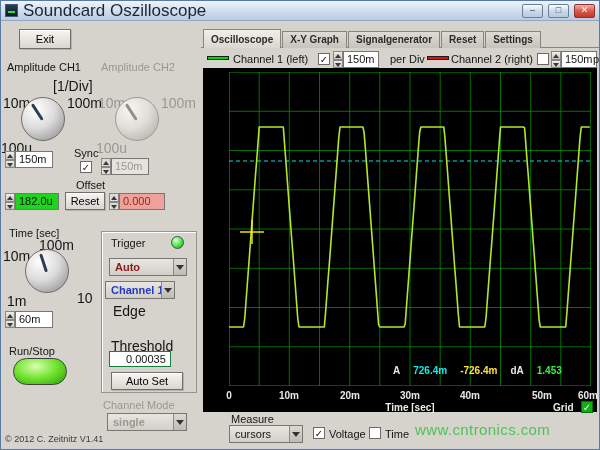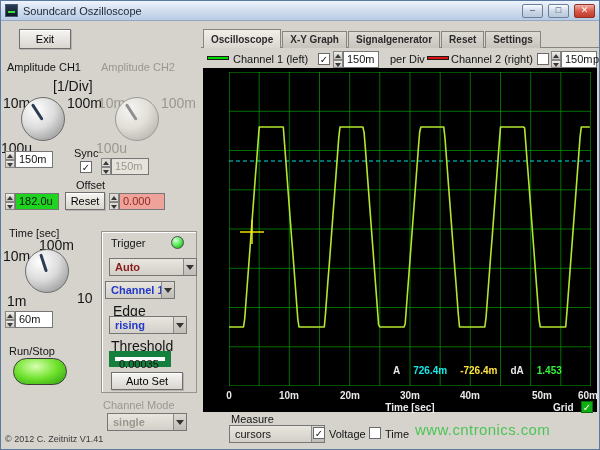--- a/index.html
+++ b/index.html
@@ -6,38 +6,38 @@
   html,body{width:600px;height:450px}
   body{font-family:"Liberation Sans",sans-serif;font-size:11px;color:#141414;background:#d6d3cd}
   #app{position:relative;width:600px;height:450px;background:#d6d3cd;border:1px solid #5a7aa4;overflow:hidden}
   .lbl{position:absolute;white-space:nowrap}
   .b{font-weight:normal}
   .dim{color:#9b978f}
   .s10{font-size:14px}
   .titlebar{position:absolute;left:0;top:0;right:0;height:20px;background:linear-gradient(#eef4fc,#cfdcee 55%,#b9cce4);border-bottom:1px solid #93a7c2;display:flex;align-items:center;gap:5px;padding:0 4px}
   .appicon{width:13px;height:13px;background:linear-gradient(#2a3d55,#0d1826);border:1px solid #44596f;position:relative;flex:0 0 auto}
   .appicon::after{content:"";position:absolute;left:2px;right:2px;top:6px;height:2px;background:#35e135}
-  .title{flex:1;font-size:11px;color:#1c2533}
+  .title{flex:1;font-size:17px;color:#1c2533}
   .tbtn{width:21px;height:14px;border:1px solid #6d7f96;border-radius:2px;background:linear-gradient(#fbfdff,#cdd9e8 50%,#b9c8dc);font-size:9px;line-height:11px;text-align:center;color:#2c3b50;flex:0 0 auto}
   .tbtn.close{background:linear-gradient(#f2b0a6,#d9594a 50%,#c03a2b);border-color:#8e3428;color:#fff}
   .tbtn-min::after{content:"–"} .tbtn-max::after{content:"□"} .tbtn-close::after{content:"✕"}
   .btn{position:absolute;border:1px solid #6f6f6f;background:linear-gradient(#f6f5f2,#d9d6cf);box-shadow:inset 0 1px 0 #fff,1px 1px 0 rgba(0,0,0,.15);text-align:center;font-size:11px;font-family:inherit}
   .knob{position:absolute;width:44px;height:44px;border-radius:50%;border:1px solid #6e6e6e;background:radial-gradient(circle at 34% 28%,#fff,#dcdcdc 45%,#a7a7a7 78%,#8c8c8c)}
   .knob .needle{position:absolute;left:19px;top:3px;width:3px;height:19px;border-radius:2px;background:#2e3e52;transform-origin:1.5px 19px;transform:rotate(var(--a,0deg))}
   .knob.dim2{background:radial-gradient(circle at 34% 28%,#f6f5f2,#e2dfd8 45%,#c0bdb6 78%,#acaaa2);border-color:#9a9a9a}
   .knob.dim2 .needle{background:#8f8f8f}
   .spin{position:absolute;display:flex;height:17px}
   .spin .ar{width:10px;display:flex;flex-direction:column}
   .spin .ar span{flex:1;border:1px solid #878787;background:linear-gradient(#f0eee9,#c9c6bf);position:relative}
   .spin .ar .up::after{content:"";position:absolute;left:1px;top:2px;border:3px solid transparent;border-bottom:4px solid #3a3a3a;border-top:none}
   .spin .ar .dn::after{content:"";position:absolute;left:1px;top:2px;border:3px solid transparent;border-top:4px solid #3a3a3a;border-bottom:none}
   .spin .val{min-width:38px;border:1px solid #767676;background:#fff;line-height:15px;padding:0 3px}
   .spin.dis .ar span{background:#dedbd4}
   .spin.dis .val{background:#e6e3dc;color:#9b978f}
-  .field{position:absolute;background:#fff;border:6px solid #15803d;line-height:14px;padding:0 4px}
+  .field{position:absolute;background:#fff;border:1px solid #15803d;line-height:14px;padding:0 16px}
   .dd{position:absolute;height:18px;display:flex;border:1px solid #767676;background:linear-gradient(#e9e6df,#d2cfc8)}
   .dd .t{flex:1;line-height:16px;padding:0 5px;font-weight:bold;white-space:nowrap;overflow:hidden}
   .dd .a{width:13px;border-left:1px solid #8a8a8a;background:linear-gradient(#ddd9d2,#bfbcb5);position:relative}
   .dd .a::after{content:"";position:absolute;left:2px;top:6px;border:4px solid transparent;border-top:5px solid #333;border-bottom:none}
   .cb{position:absolute;width:12px;height:12px;border:1px solid #6a6a6a;background:#fff;font-size:10px;line-height:11px;text-align:center;color:#1a1a1a}
   .cb.on::after{content:"✓"}
   .cb.green{background:#0fae12;border-color:#0a6b0c;color:#fff}
   .group{position:absolute;border:1px solid #97948d;box-shadow:inset 1px 1px 0 #fff}
   .led{position:absolute;width:13px;height:13px;border-radius:50%;border:1px solid #4c4c4c;background:radial-gradient(circle at 35% 30%,#d9ffd9,#49e549 55%,#0f9c0f)}
   .oval{position:absolute;width:54px;height:27px;border-radius:14px;border:1px solid #3f3f3f;background:radial-gradient(ellipse at 42% 30%,#d9ffb0,#6fe22c 50%,#2a9a10)}
@@ -135,33 +135,29 @@
       </span>
     <span class="val">60m</span>
   </span>
 
   <span class="lbl b" style="left:8px;top:344px">Run/Stop</span>
   <div class="oval" style="left:12px;top:357px"></div>
 
   <div class="group" style="left:100px;top:230px;width:96px;height:162px"></div>
   <span class="lbl b" style="left:110px;top:236px">Trigger</span>
   <span class="led" style="left:170px;top:235px"></span>
-  <div class="dd" style="left:108px;top:257px;width:88px">
+  <div class="dd" style="left:108px;top:257px;width:78px">
     <span class="t" style="color:#8b1a1a">Auto</span>
       <span class="a"></span>
   </div>
   <div class="dd" style="left:104px;top:280px;width:70px">
     <span class="t" style="color:#2238c8">Channel 1</span>
       <span class="a"></span>
   </div>
   <span class="lbl b s10" style="left:112px;top:302px">Edge</span>
-  <div class="dd" style="left:108px;top:315px;width:78px">
-    <span class="t" style="color:#2238c8">rising</span>
-      <span class="a"></span>
-  </div>
   <span class="lbl b s10" style="left:110px;top:337px">Threshold</span>
   <span class="field" style="left:108px;top:350px;width:62px;height:16px">0.00035</span>
   <button class="btn" style="left:110px;top:371px;width:72px;height:18px">Auto Set</button>
 
   <span class="lbl b dim" style="left:102px;top:398px">Channel Mode</span>
   <div class="dd" style="left:106px;top:412px;width:80px">
     <span class="t dim">single</span>
       <span class="a"></span>
   </div>
 
@@ -245,21 +241,21 @@
     <span class="xtick" style="left:267px;top:322px">40m</span>
     <span class="xtick" style="left:339px;top:322px">50m</span>
     <span class="xtick" style="left:385px;top:322px">60m</span>
 
     <div style="position:absolute;left:26px;top:334px;width:362px;text-align:center;color:#ececec;font-weight:bold;font-size:10px">Time [sec]</div>
     <span class="lbl" style="left:350px;top:334px;color:#ececec;font-weight:bold;font-size:10px">Grid</span>
     <span class="cb green on" style="left:378px;top:333px"></span>
   </div>
 
   <span class="lbl" style="left:230px;top:412px">Measure</span>
-  <div class="dd" style="left:228px;top:424px;width:96px">
+  <div class="dd" style="left:228px;top:424px;width:74px">
     <span class="t" style="font-weight:normal">cursors</span>
       <span class="a"></span>
   </div>
   <span class="cb on" style="left:312px;top:426px"></span>
   <span class="lbl" style="left:328px;top:427px">Voltage</span>
   <span class="cb" style="left:368px;top:426px"></span>
   <span class="lbl" style="left:384px;top:427px">Time</span>
   <div class="wm">www.cntronics.com</div>
 
 </div>

